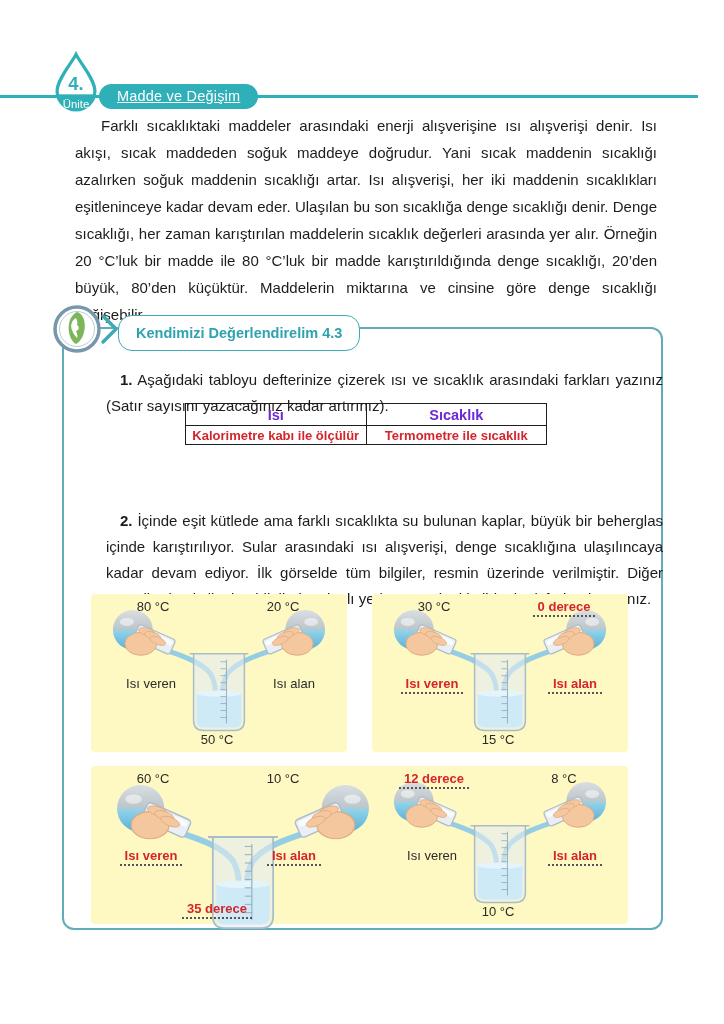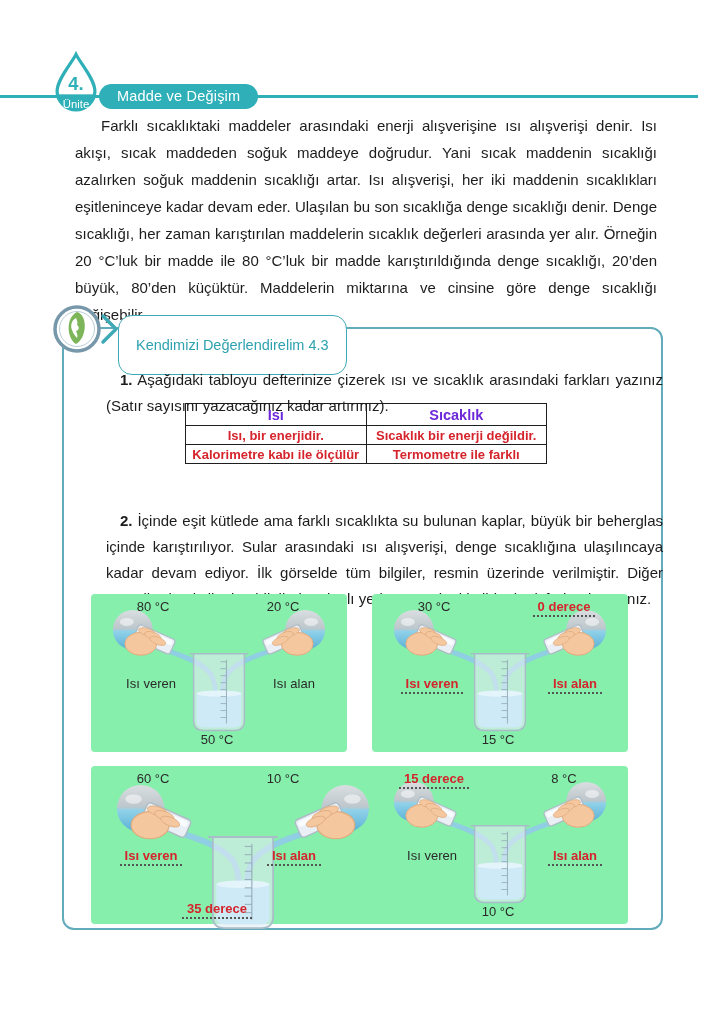--- a/index.html
+++ b/index.html
@@ -3,50 +3,50 @@
 <meta charset="utf-8">
 <style>
   html,body{margin:0;padding:0;background:#fff;}
   .page{position:relative;width:724px;height:1024px;background:#fff;overflow:hidden;
         font-family:"Liberation Sans",sans-serif;color:#1c1c1c;}
 
   
   .header-rule{position:absolute;left:0;top:95px;width:698px;height:2.5px;background:#2fb0b8;}
   .drop-badge{position:absolute;left:49px;top:51px;}
   .unit-pill{position:absolute;left:99px;top:84px;height:25px;line-height:25px;padding:0 18px;
-             background:#2fb0b8;border-radius:13px;color:#fff;font-size:14.5px;letter-spacing:.2px;}
+             background:#2fb0b8;border-radius:13px;color:#fff;font-size:14.5px;letter-spacing:.2px;text-decoration:underline;}
 
   
   .intro{position:absolute;left:75px;top:112px;width:582px;margin:0;font-size:15px;
          line-height:27px;text-align:justify;text-indent:26px;}
   .b{font-weight:normal;}
 
   
   .eval-box{position:absolute;left:62px;top:327px;width:597px;height:599px;
             border:2px solid #62abbb;border-radius:12px;}
   .eval-icon{position:absolute;left:-15px;top:-30px;}
-  .eval-pill{position:absolute;left:54px;top:-14px;height:26px;line-height:26px;padding:16px 17px;
+  .eval-pill{position:absolute;left:54px;top:-14px;height:26px;line-height:26px;padding:4px 17px;
              background:#fff;border:1.6px solid #3fa9b6;border-radius:14px;color:#2fa2b0;
-             font-size:14.5px;white-space:nowrap;}
+             font-size:14.5px;white-space:nowrap;font-weight:bold;}
 
   .q{position:absolute;left:26px;width:557px;margin:16px;font-size:15px;line-height:26px;
      text-align:justify;text-indent:14px;}
   .q1{top:22px;}
   .q2{top:163px;}
 
   
   .cmp-table{position:absolute;left:121px;top:74px;width:362px;border-collapse:collapse;
              table-layout:fixed;}
   .cmp-table th{border:1.7px solid #1e1e1e;font-size:14.5px;font-weight:bold;color:#6d28d9;
                 height:21px;padding:0;}
   .cmp-table td{border:1.4px solid #1e1e1e;font-weight:bold;color:#d5242c;font-size:13px;
                 height:18px;text-align:center;padding:0 1px;white-space:nowrap;overflow:hidden;}
 
   
-  .panel{position:absolute;width:256px;height:158px;background:#86efac;border-radius:4px;}
+  .panel{position:absolute;width:256px;height:158px;background:#fef9c3;border-radius:4px;}
   .p-tl{left:27px;top:265px;}  .p-tr{left:308px;top:265px;}
   .p-bl{left:27px;top:437px;padding-left:48px;}  .p-br{left:308px;top:437px;}
   .scene{position:absolute;left:0;top:0;width:100%;height:100%;pointer-events:none;}
   .slot{position:absolute;text-align:center;font-size:13px;color:#2a2a2a;z-index:2;}
   .slot span{display:inline-block;}
   .slot .answer{color:#d5242c;font-weight:bold;font-size:13px;
                 border-bottom:2px dotted #555;padding:0 5px 1px;}
   .s-tl{left:18px;top:5px;width:88px;}
   .s-tr{left:148px;top:5px;width:88px;}
   .s-ml{left:7px;top:82px;width:106px;}
@@ -103,26 +103,22 @@
 
     <table class="cmp-table">
       <thead>
         <tr>
           <th>Isı</th>
           <th>Sıcaklık</th>
         </tr>
       </thead>
       <tbody>
         <tr>
-          <td>Isı, bir enerjidir.</td>
-          <td>Sıcaklık bir enerji değildir.</td>
-        </tr>
-        <tr>
           <td>Kalorimetre kabı ile ölçülür</td>
-          <td>Termometre ile farklı</td>
+          <td>Termometre ile sıcaklık</td>
         </tr>
       </tbody>
     </table>
 
     <p class="q q2"><b>2.</b> <span>İçinde eşit kütlede ama farklı sıcaklıkta su bulunan kaplar, büyük bir beherglas içinde karıştırılıyor. Sular arasındaki ısı alışverişi, denge sıcaklığına ulaşılıncaya kadar devam ediyor. İlk görselde tüm bilgiler, resmin üzerinde verilmiştir. Diğer görsellerde eksik olan bilgileri, noktalı yerlere örnekteki gibi tahminî olarak yazınız.</span></p>
 
     <div class="panel p-tl">
       <div class="scene">
 <svg viewBox="0 0 257 160" xmlns="http://www.w3.org/2000/svg">
   <path d="M80,58 C98,64 112,70 120,80 C124,87 125,92 125,100" fill="none" stroke="#8fcbe6" stroke-width="5" stroke-linecap="round" opacity="0.95"></path>
@@ -312,21 +308,21 @@
   <g transform="rotate(24 60 44)">
     <rect x="44" y="36" width="40" height="16" rx="3" fill="#e9eff4" stroke="#aebbc5" stroke-width="1.2"></rect>
     <rect x="46" y="38" width="36" height="5" rx="2.5" fill="#f9fcfe"></rect>
   </g>
   <ellipse cx="50" cy="50" rx="16" ry="11.5" fill="#f5c79f" stroke="#dfab7d" stroke-width="1"></ellipse>
   <ellipse cx="56" cy="38" rx="8.5" ry="3.6" fill="#f5c79f" stroke="#dfab7d" stroke-width="0.7" transform="rotate(16 56 38)"></ellipse>
   <ellipse cx="62" cy="42" rx="8.5" ry="3.6" fill="#f5c79f" stroke="#dfab7d" stroke-width="0.7" transform="rotate(19 62 42)"></ellipse>
   <ellipse cx="67" cy="47" rx="8.5" ry="3.6" fill="#f5c79f" stroke="#dfab7d" stroke-width="0.7" transform="rotate(22 67 47)"></ellipse>
             </g>
 </svg></div>
-      <div class="slot s-tl"><span class="answer">15 derece</span></div>
+      <div class="slot s-tl"><span class="answer">12 derece</span></div>
       <div class="slot s-tr"><span>8 °C</span></div>
       <div class="slot s-ml"><span>Isı veren</span></div>
       <div class="slot s-mr"><span class="answer">Isı alan</span></div>
       <div class="slot s-bt"><span>10 °C</span></div>
     </div>
 
   </section>
 
 </div>
 

